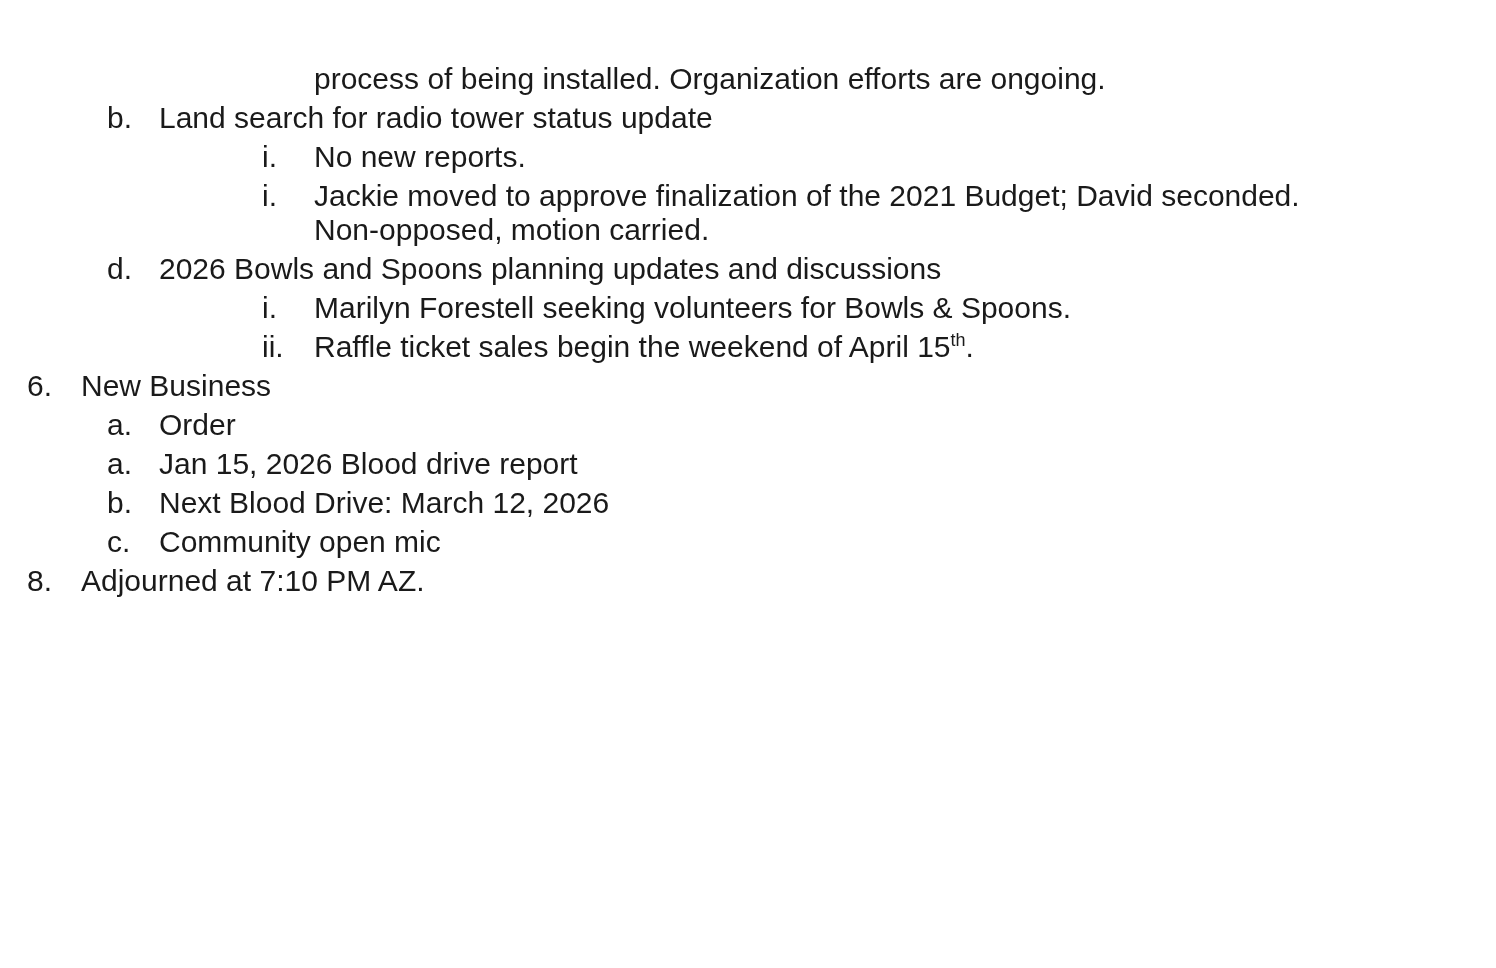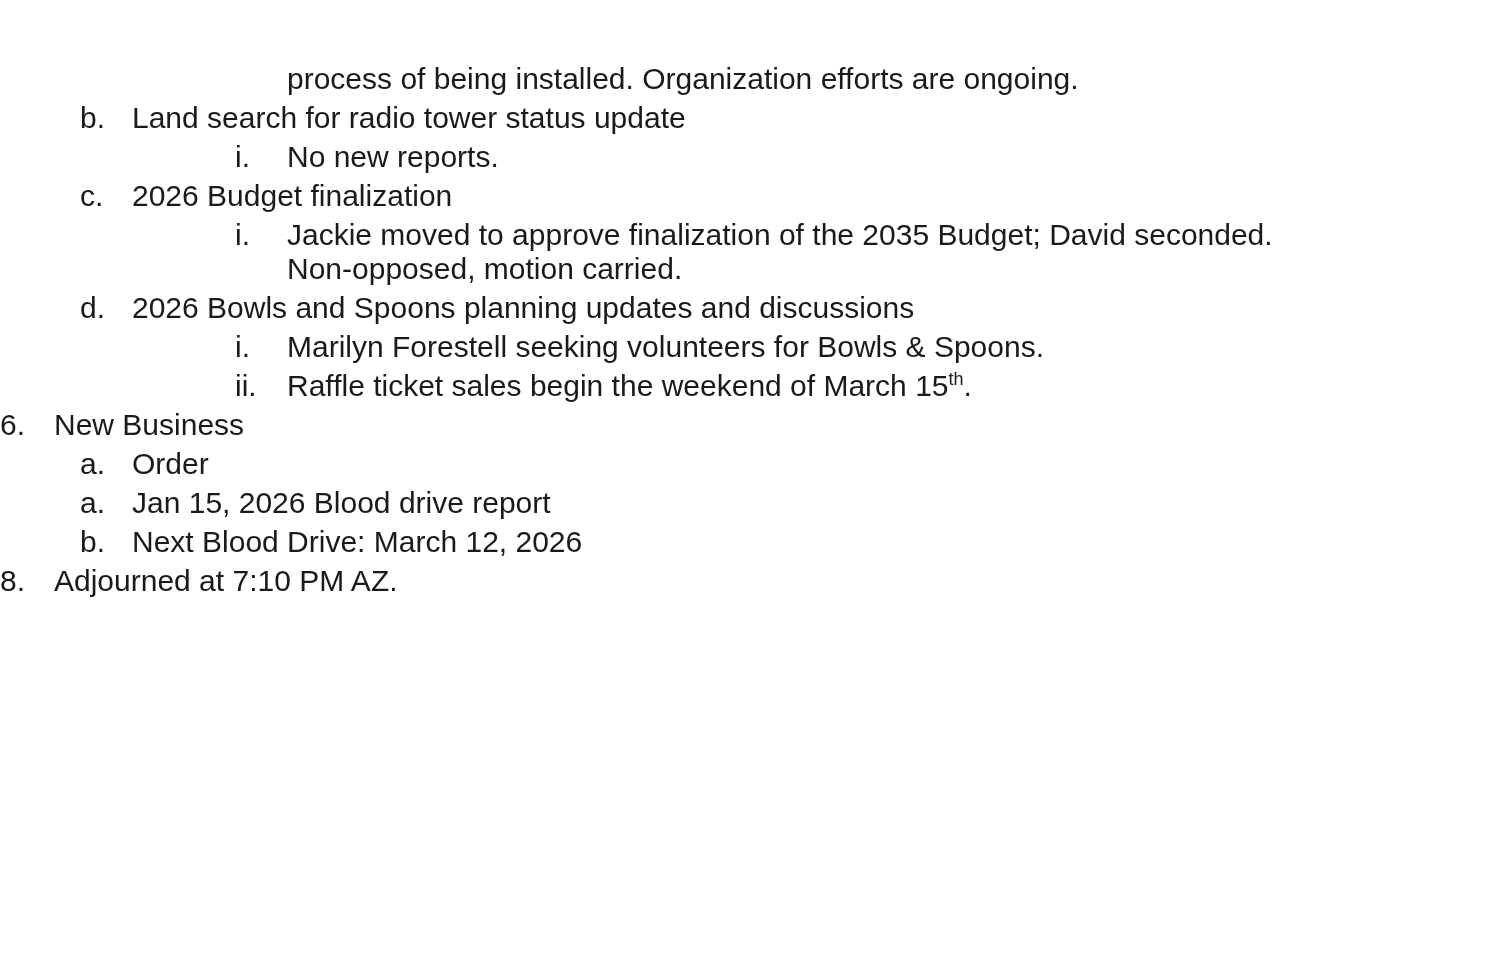--- a/index.html
+++ b/index.html
@@ -16,20 +16,21 @@
     color: #1a1a1a;
   }
   .doc-page {
     padding-top: 62px;
     width: 1496px;
     box-sizing: border-box;
   }
   .doc-line {
     line-height: 34px;
     margin-bottom: 5px;
+    margin-left: 27px;
   }
   .marker {
     display: inline-block;
     vertical-align: top;
     line-height: 34px;
   }
   .text {
     display: inline-block;
     vertical-align: top;
     max-width: 1000px;
@@ -48,23 +49,23 @@
     vertical-align: super;
   }
 </style>
 </head>
 <body style="background: rgb(255, 255, 255); color: rgb(26, 26, 26);">
 
 <div class="doc-page">
     <div class="doc-line indent-2"><span class="marker"></span><span class="text"><span>process of being installed. Organization efforts are ongoing.</span><b></b><span></span><sup></sup><span></span></span></div>
     <div class="doc-line indent-1"><span class="marker">b.</span><span class="text"><span>Land search for radio tower status update</span><b></b><span></span><sup></sup><span></span></span></div>
     <div class="doc-line indent-2"><span class="marker">i.</span><span class="text"><span>No new reports.</span><b></b><span></span><sup></sup><span></span></span></div>
-    <div class="doc-line indent-1"><span class="marker">c.</span><span class="text"><span>2026 Budget finalization</span><b></b><span></span><sup></sup><span></span></span></div>
-    <div class="doc-line indent-2"><span class="marker">i.</span><span class="text"><span>Jackie moved to approve finalization of the 2035 Budget; David seconded. Non-opposed, motion carried.</span><b></b><span></span><sup></sup><span></span></span></div>
+    <div class="doc-line indent-2"><span class="marker">i.</span><span class="text"><span>Jackie moved to approve finalization of the 2021 Budget; David seconded. Non-opposed, motion carried.</span><b></b><span></span><sup></sup><span></span></span></div>
     <div class="doc-line indent-1"><span class="marker">d.</span><span class="text"><span>2026 Bowls and Spoons planning updates and discussions</span><b></b><span></span><sup></sup><span></span></span></div>
     <div class="doc-line indent-2"><span class="marker">i.</span><span class="text"><span>Marilyn Forestell seeking volunteers for Bowls &amp; Spoons.</span><b></b><span></span><sup></sup><span></span></span></div>
-    <div class="doc-line indent-2"><span class="marker">ii.</span><span class="text"><span>Raffle ticket sales begin the weekend of March 15</span><b></b><span></span><sup>th</sup><span>.</span></span></div>
+    <div class="doc-line indent-2"><span class="marker">ii.</span><span class="text"><span>Raffle ticket sales begin the weekend of April 15</span><b></b><span></span><sup>th</sup><span>.</span></span></div>
     <div class="doc-line indent-0"><span class="marker">6.</span><span class="text"><span>New Business</span><b></b><span></span><sup></sup><span></span></span></div>
     <div class="doc-line indent-1"><span class="marker">a.</span><span class="text"><span>Order</span><b></b><span></span><sup></sup><span></span></span></div>
     <div class="doc-line indent-1"><span class="marker">a.</span><span class="text"><span>Jan 15, 2026 Blood drive report</span><b></b><span></span><sup></sup><span></span></span></div>
     <div class="doc-line indent-1"><span class="marker">b.</span><span class="text"><span>Next Blood Drive: March 12, 2026</span><b></b><span></span><sup></sup><span></span></span></div>
+    <div class="doc-line indent-1"><span class="marker">c.</span><span class="text"><span>Community open mic</span><b></b><span></span><sup></sup><span></span></span></div>
     <div class="doc-line indent-0"><span class="marker">8.</span><span class="text"><span>Adjourned at 7:10 PM AZ.</span><b></b><span></span><sup></sup><span></span></span></div>
   </div>
 
 </body></html>

